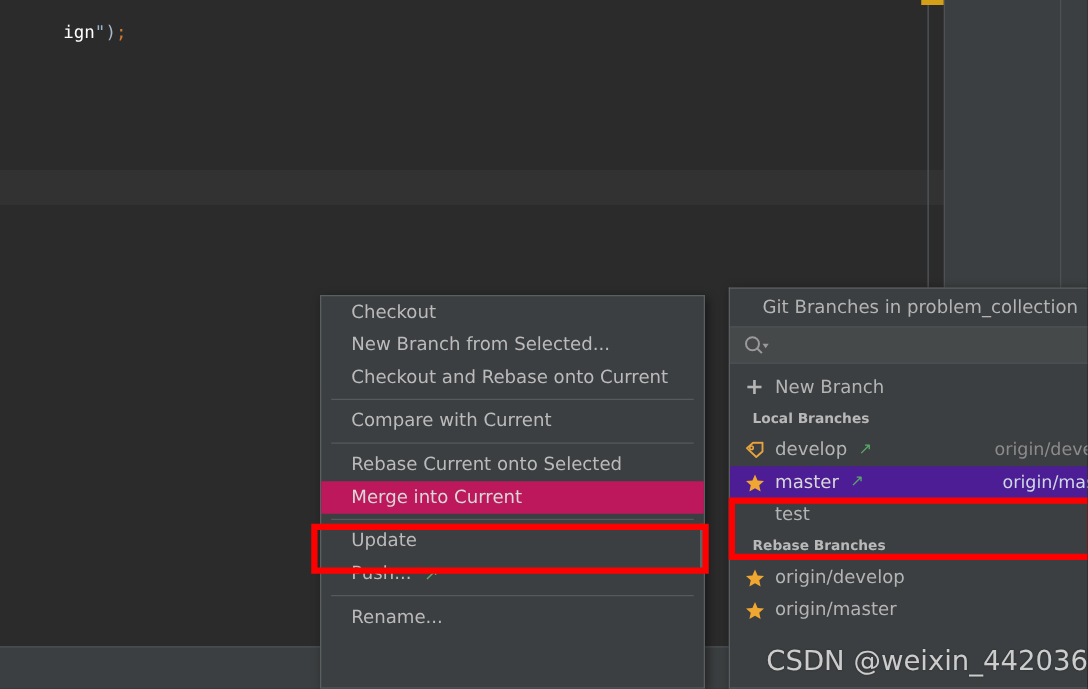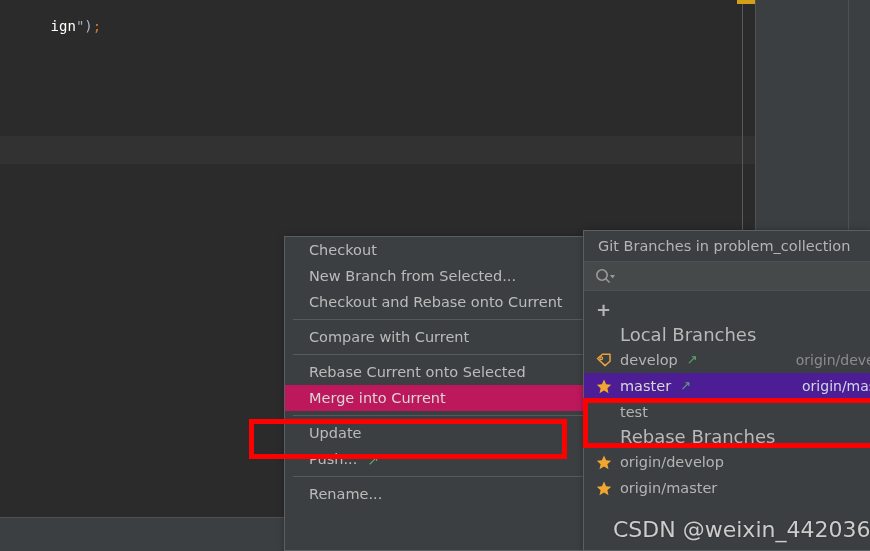--- a/index.html
+++ b/index.html
@@ -61,21 +61,20 @@
   }
 
   
   #context-menu {
     position: absolute; left: 256px; top: 236px;
     width: 308px; height: 315px;
     background: #3c3f41;
     border: 1px solid #5a5f61;
     box-sizing: border-box;
     box-shadow: 2px 2px 8px rgba(0,0,0,0.45);
-    margin-left: 28px;
   }
   .menu-item {
     height: 26px;
     line-height: 26px;
     padding-left: 24px;
     color: #bbbbbb;
     font-size: 14.5px;
     white-space: nowrap;
     position: relative;
   }
@@ -100,21 +99,21 @@
     position: absolute; left: 583px; top: 230px;
     width: 287px; height: 321px;
     background: #3c3f41;
     border: 1px solid #5a5f61;
     border-right: none;
     box-sizing: border-box;
     box-shadow: 2px 2px 8px rgba(0,0,0,0.45);
   }
   #branches-title {
     height: 30px; line-height: 30px;
-    padding-left: 14px;
+    padding-left: 26px;
     color: #b4b4b4; font-size: 14.5px;
     white-space: nowrap;
   }
   #branches-search {
     height: 28px;
     background: #45494a;
     border-top: 1px solid #4e5254;
     border-bottom: 1px solid #4e5254;
     position: relative;
   }
@@ -128,22 +127,22 @@
     height: 26px; line-height: 26px;
     display: flex; align-items: center;
     padding-left: 12px; padding-right: 0px;
     color: #b4b4b4; font-size: 14.5px;
     white-space: nowrap;
     position: relative;
   }
   .branch-row.selected { background: #4c1d95; color: #d8d8d8; align-items: center; }
   .branch-section {
     height: 24px; line-height: 24px;
-    padding-left: 36px;
-    color: #b9b9b9; font-size: 18px; font-weight: normal;
+    padding-left: 18px;
+    color: #b9b9b9; font-size: 11px; font-weight: bold;
   }
   .row-icon {
     width: 22px; min-width: 22px;
     display: inline-flex; align-items: center; justify-content: flex-start;
   }
   .row-label { padding-left: 2px; }
   .row-arrow { color: #59a869; margin-left: 9px; font-size: 13px; }
   .row-tracking {
     position: absolute; right: -26px;
     color: #8c8c8c; font-size: 14px;
@@ -249,20 +248,21 @@
       </svg>
     </span>
   </div>
 
   <div id="branches-list">
 
     <div class="branch-row">
       <span class="row-icon">
           <span class="plus-icon">+</span>
         </span>
+      <span class="row-label">New Branch</span>
     </div>
 
 
     <div class="branch-section">Local Branches</div>
 
     <div class="branch-row">
       <span class="row-icon">
         <svg width="16" height="14" viewBox="0 0 16 14">
           <path d="M1.5 5.5 L6.5 1.2 L14 1.2 L14 8.2 L9 12.6 Z" fill="none" stroke="#e8a33d" stroke-width="1.5" stroke-linejoin="round"></path>
           <circle cx="5.2" cy="5.2" r="1.4" fill="none" stroke="#e8a33d" stroke-width="1.3"></circle>

